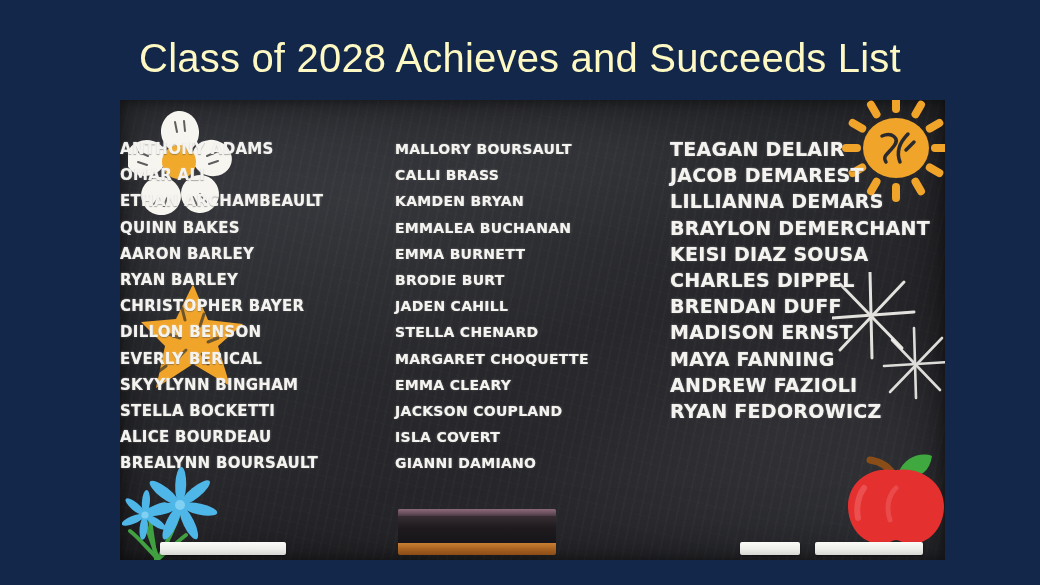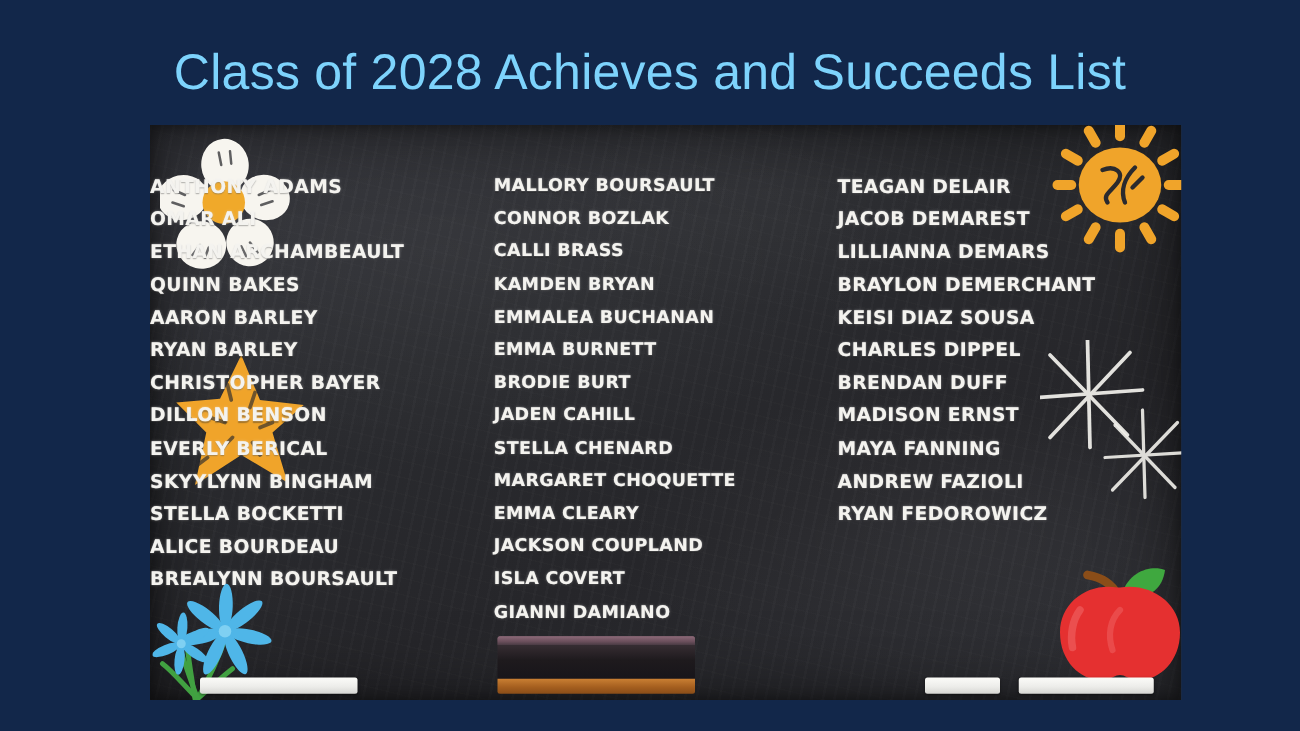--- a/index.html
+++ b/index.html
@@ -17,21 +17,21 @@
   }
 
   
   #title {
     position:absolute;
     top:36px; left:0; width:1040px;
     text-align:center;
     font-size:40px;
     font-weight:400;
     letter-spacing:0.2px;
-    color:#7dd3fc;
+    color:#fef9c3;
     white-space:nowrap;
   }
 
   
   #board {
     position:absolute;
     left:120px; top:100px;
     width:825px; height:460px;
     background:
       radial-gradient(ellipse 70% 60% at 28% 22%, rgba(255,255,255,0.045), rgba(255,255,255,0) 62%),
@@ -79,21 +79,21 @@
     color:#f4f3ef;
     text-transform:uppercase;
     white-space:nowrap;
     text-shadow:
       0 0 1px rgba(255,255,255,0.55),
       0 0 3px rgba(255,255,255,0.22),
       0 1px 1px rgba(0,0,0,0.35);
   }
   .col-1 .name { font-size:15px; }
   .col-2 .name { font-size:14px; }
-  .col-3 .name { font-size:15px; }
+  .col-3 .name { font-size:19px; }
 
   
   .deco { position:absolute; z-index:2; pointer-events:none; }
 
   #deco-daisy  { left:8px;   top:10px;  width:104px; height:108px; }
   #deco-star   { left:18px;  top:180px; width:108px; height:116px; }
   #deco-bluefl { left:2px;   top:355px; width:98px;  height:105px; z-index:5;}
   #deco-sun    { left:718px; top:-4px;  width:122px; height:115px; }
   #deco-spark  { left:712px; top:172px; width:120px; height:128px; }
   #deco-apple  { left:720px; top:348px; width:110px; height:100px; z-index:5;}
@@ -291,21 +291,20 @@
         <div class="name">Christopher Bayer</div>
         <div class="name">Dillon Benson</div>
         <div class="name">Everly Berical</div>
         <div class="name">Skyylynn Bingham</div>
         <div class="name">Stella Bocketti</div>
         <div class="name">Alice Bourdeau</div>
         <div class="name">Brealynn Boursault</div>
       </div>
       <div class="col col-2">
         <div class="name">Mallory Boursault</div>
-        <div class="name">Connor Bozlak</div>
         <div class="name">Calli Brass</div>
         <div class="name">Kamden Bryan</div>
         <div class="name">Emmalea Buchanan</div>
         <div class="name">Emma Burnett</div>
         <div class="name">Brodie Burt</div>
         <div class="name">Jaden Cahill</div>
         <div class="name">Stella Chenard</div>
         <div class="name">Margaret Choquette</div>
         <div class="name">Emma Cleary</div>
         <div class="name">Jackson Coupland</div>

